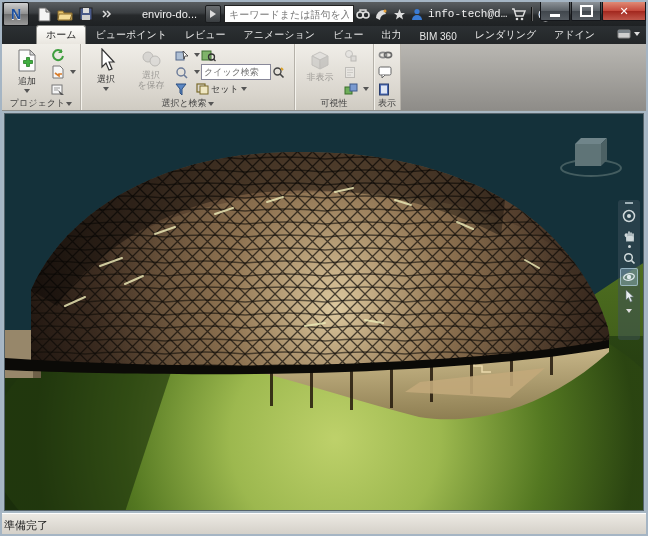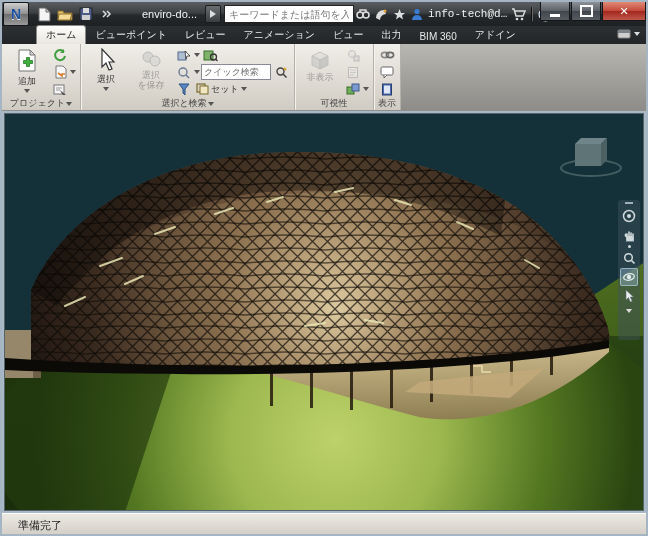--- a/index.html
+++ b/index.html
@@ -46,42 +46,42 @@
   
   .ribbon{height:66px;background:linear-gradient(#f0eee8,#dbd7cf 70%,#cfcbc2);
     border-bottom:1px solid #8f8f8b;display:flex;}
   .rgroup{display:flex;flex-direction:column;border-right:1px solid #b5b1a9;box-shadow:1px 0 0 #f4f2ec;}
   .rg-body{flex:1;display:flex;align-items:flex-start;padding:3px 4px 0;gap:3px;}
   .rg-label{height:13px;font-size:9px;color:#444;display:flex;align-items:center;justify-content:center;gap:1px;}
   .bigbtn{display:flex;flex-direction:column;align-items:center;width:42px;padding-top:1px;border-radius:2px;}
   .bigbtn .lbl{font-size:9px;color:#333;line-height:10px;text-align:center;}
   .smcol{display:flex;flex-direction:column;gap:1px;}
   .smrow{display:flex;align-items:center;gap:1px;}
-  .smbtn{width:18px;height:16px;display:flex;align-items:center;justify-content:center;border-radius:2px;}
+  .smbtn{width:18px;height:16px;display:flex;align-items:center;justify-content:flex-start;border-radius:2px;}
   .grayed{opacity:.4;filter:grayscale(1);}
   .qfind{width:64px;height:14px;font-size:9px;border:1px solid #889;padding:0 2px;font-family:inherit;color:#444;}
   .setbtn{display:flex;align-items:center;gap:2px;font-size:9px;color:#333;}
   .ribbon-empty{flex:1;background:linear-gradient(#b9b7b2,#8e8c88);}
   
   .vpwrap{height:402px;background:#a8b8c4;padding:2px;box-sizing:border-box;}
   .viewport{width:640px;height:398px;position:relative;background:#14313a;overflow:hidden;
     border:1px solid #55636b;box-sizing:border-box;}
   .viewport svg{display:block;}
   
   .navbar{position:absolute;right:3px;top:86px;width:22px;height:140px;
     background:rgba(62,82,92,.48);border-radius:3px;display:flex;flex-direction:column;
     align-items:center;padding:2px 0;box-sizing:border-box;gap:1px;}
   .nvi{width:18px;height:18px;display:flex;align-items:center;justify-content:center;}
   .nvi.active{background:rgba(140,175,195,.45);border:1px solid rgba(190,220,235,.6);border-radius:2px;box-sizing:border-box;}
   .nv-dot{width:3px;height:3px;border-radius:50%;background:#cfd8da;}
   .nv-grip{width:8px;height:2px;background:#9fb0b6;margin-bottom:2px;}
   
   .statusbar{height:22px;background:linear-gradient(#ece9e3,#d2cec6);display:flex;align-items:center;
     font-size:11px;color:#222;border-top:1px solid #fff;}
-  .st-left{margin-left:16px;}
+  .st-left{margin-left:2px;}
   .st-right{margin-left:auto;display:flex;align-items:center;gap:4px;margin-right:5px;margin-top:36px;}
   .st-nav{display:flex;align-items:center;gap:5px;}
   .st-pg{font-size:11px;color:#333;margin:0 4px;}
   .st-sep{width:1px;height:14px;background:#9a978f;box-shadow:1px 0 0 #fff;margin:0 3px;}
   .meter{display:flex;flex-direction:column;align-items:center;width:24px;}
   .meter .bar{width:22px;height:6px;border:1px solid #666;box-sizing:border-box;background:#fff;}
   .meter .bar.full{background:#2a46d4;}
   .mem{font-size:7px;line-height:7px;color:#333;text-align:left;}
 </style>
 </head>
@@ -179,20 +179,21 @@
   </div>
 
   <div class="tabrow">
     <div class="tab active">ホーム</div>
     <div class="tab">ビューポイント</div>
     <div class="tab">レビュー</div>
     <div class="tab">アニメーション</div>
     <div class="tab">ビュー</div>
     <div class="tab">出力</div>
     <div class="tab">BIM 360</div>
+    <div class="tab">レンダリング</div>
     <div class="tab">アドイン</div>
     <div class="ribbonopts">
       <svg width="14" height="10" viewBox="0 0 14 10">
         <rect x="1" y="1" width="12" height="8" rx="1" fill="#cfcfcf" stroke="#888"></rect>
         <rect x="1" y="1" width="12" height="3" fill="#7a8288"></rect>
       </svg>
       <span class="caret"></span>
     </div>
   </div>
 

